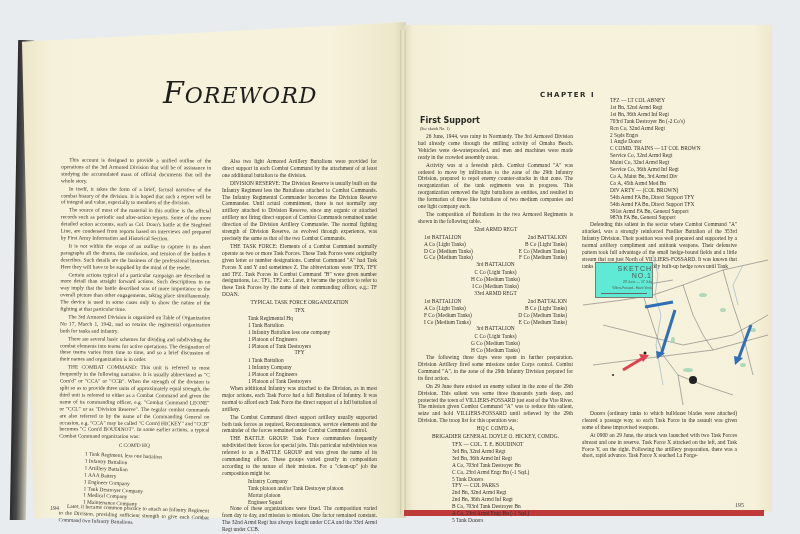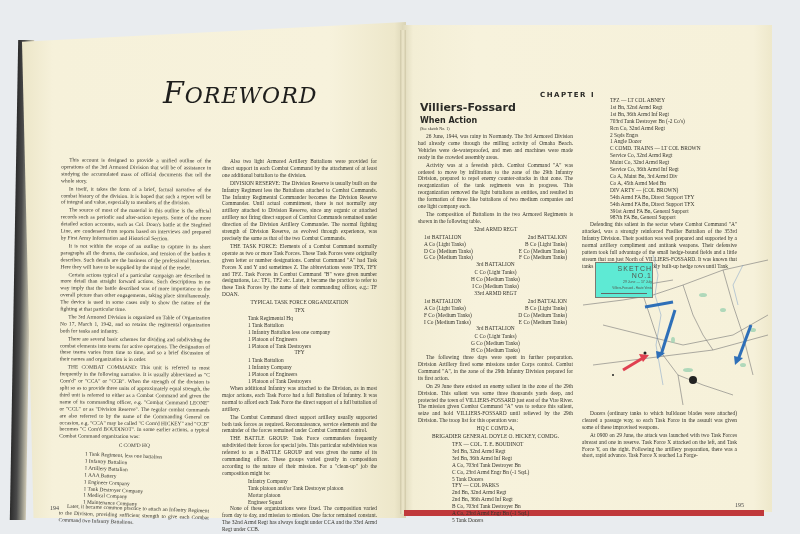--- a/index.html
+++ b/index.html
@@ -141,22 +141,21 @@
     <div id="l-bg-list" class="indent">
         <div>Infantry Company</div>
         <div>Tank platoon and/or Tank Destroyer platoon</div>
         <div>Mortar platoon</div>
         <div>Engineer Squad</div>
       </div>
     <p>None of these organizations were fixed. The composition varied from day to day, and mission to mission. One factor remained constant. The 32nd Armd Regt has always fought under CCA and the 33rd Armd Regt under CCB.</p>
   </div>
 
   <div class="sub-head" style="left:540px; top:91px; width:110px; font-size:7px; letter-spacing:1.5px;">CHAPTER I</div>
-  <div class="sub-head" style="left:420px; top:101px; width:175px; font-size:11px;">Villiers-Fossard</div>
-  <div class="sub-head" style="left:420px; top:116px; width:175px; font-size:8px;">When Action</div>
+  <div class="sub-head" style="left:420px; top:116px; width:175px; font-size:8px;">First Support</div>
   <div class="sub-head" style="left:420px; top:126px; width:175px; font-size:4px; font-weight:normal; font-family:'Liberation Serif',serif;">(See sketch No. 1)</div>
 
   <div class="col" id="r-col1" style="left:418px; top:133px; width:155px;">
     <div id="r-col1-paras">
         <p>26 June, 1944, was rainy in Normandy. The 3rd Armored Division had already come through the milling activity of Omaha Beach. Vehicles were de-waterproofed, and men and machines were made ready in the crowded assembly areas.</p>
         <p>Activity was at a feverish pitch. Combat Command "A" was ordered to move by infiltration to the zone of the 29th Infantry Division, prepared to repel enemy counter-attacks in that zone. The reorganization of the tank regiments was in progress. This reorganization removed the light battalions as entities, and resulted in the formation of three like battalions of two medium companies and one light company each.</p>
         <p>The composition of Battalions in the two Armored Regiments is shown in the following table.</p>
       </div>
     <div id="r-regt32">
         <p class="center">32nd ARMD REGT</p>

